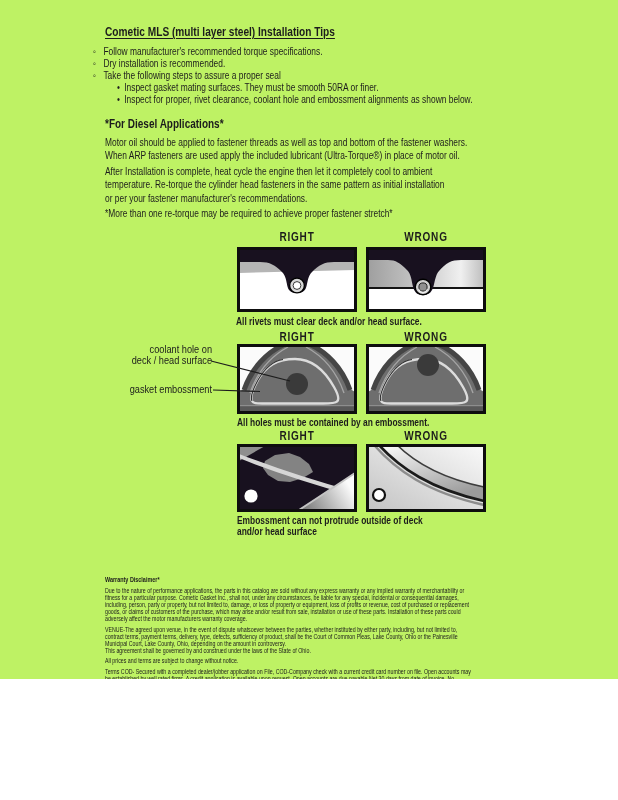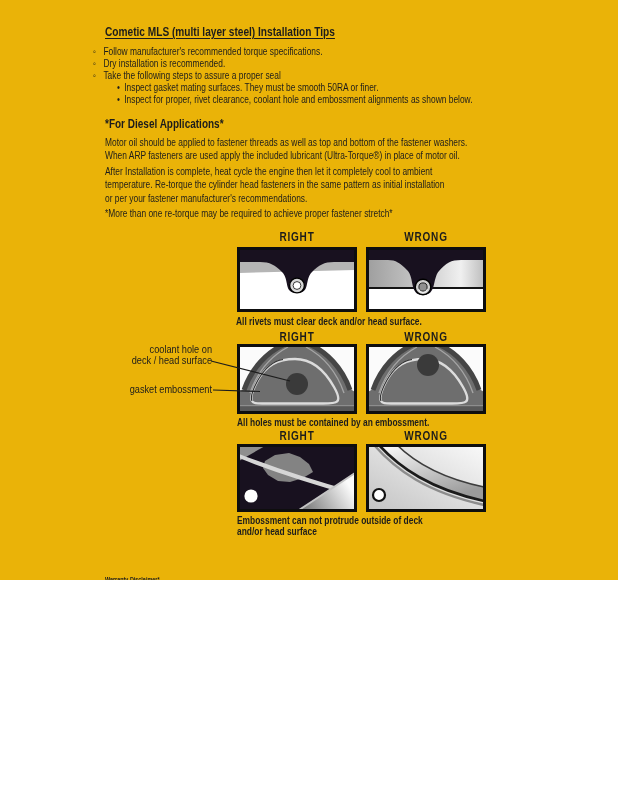--- a/index.html
+++ b/index.html
@@ -1,16 +1,16 @@
 <!DOCTYPE html>
 <html><head>
 <meta charset="utf-8">
 <style>
   html,body{margin:0;padding:0;background:#ffffff;}
-  .page{position:relative;width:618px;height:580px;background:#eab308;overflow:hidden;
+  .page{position:relative;width:618px;height:679px;background:#bef264;overflow:hidden;
         font-family:"Liberation Sans","DejaVu Sans",sans-serif;color:#1c1c1c;}
   .abs{position:absolute;}
   .cx80{transform:scaleX(0.8);transform-origin:top left;}
   .cx75{transform:scaleX(0.75);transform-origin:top left;}
   .cxr80{transform:scaleX(0.8);transform-origin:top right;}
   .pre{white-space:pre-line;}
   .title{font-size:13.5px;font-weight:bold;text-decoration:underline;text-underline-offset:2px;white-space:nowrap;}
   .body-txt{font-size:10.5px;line-height:13.4px;}
   .bullets{font-size:10.5px;line-height:12.1px;width:560px;}
   .bl{display:flex;}

